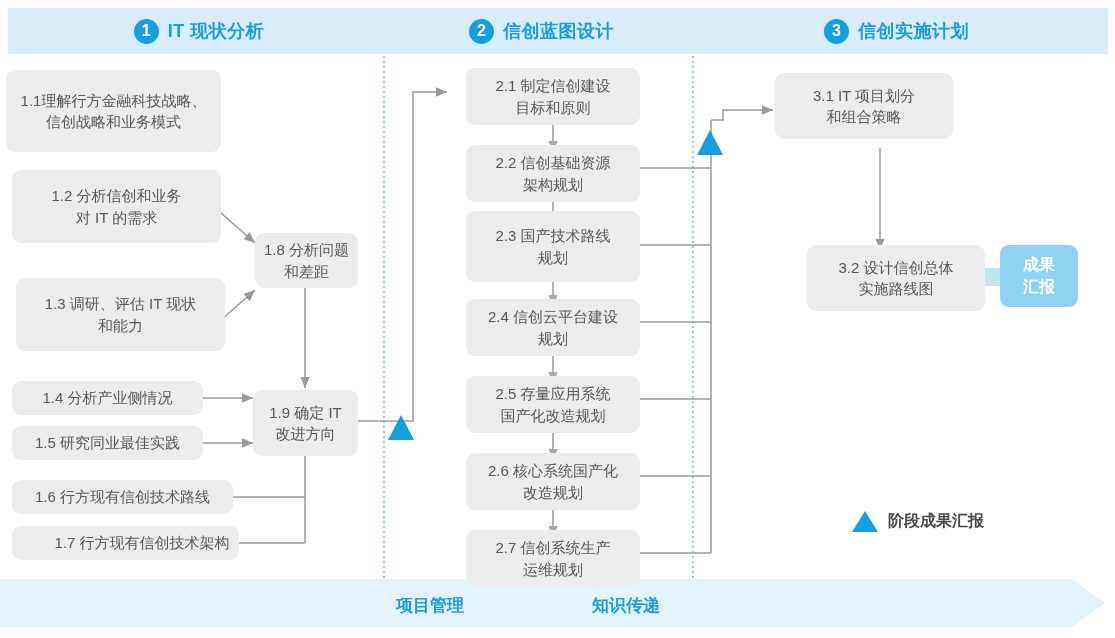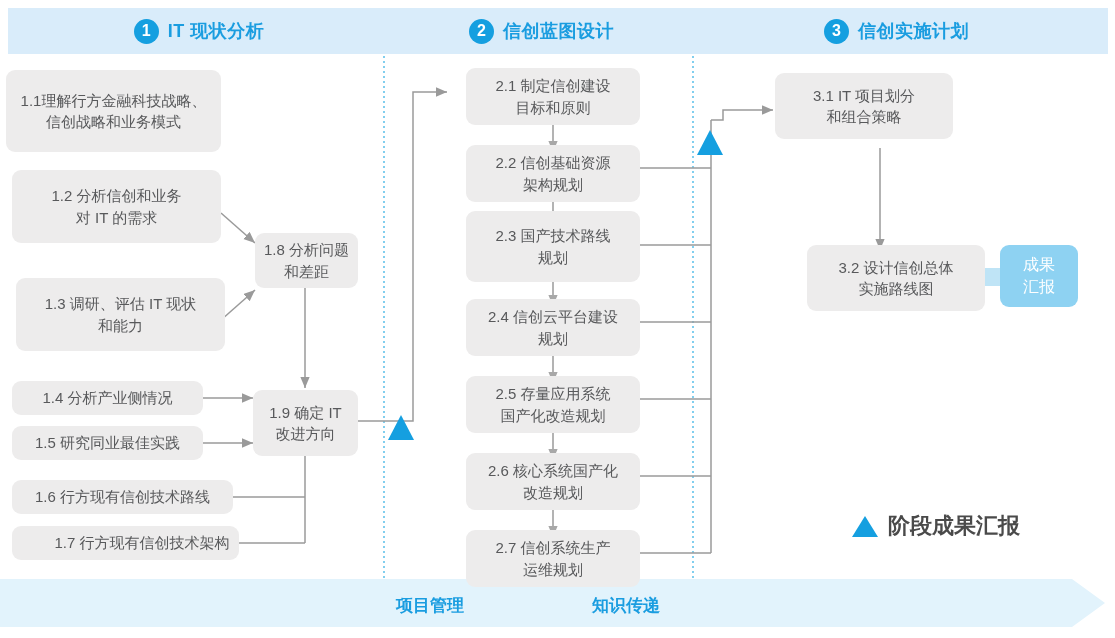--- a/index.html
+++ b/index.html
@@ -65,42 +65,42 @@
     display:flex;
     align-items:center;
     justify-content:center;
     text-align:center;
     box-sizing:border-box;
     padding:4px 8px;
   }
   .box.result{
     background:#8ED2F2;
     color:#ffffff;
-    font-weight:normal;
+    font-weight:bold;
     border-radius:9px;
     line-height:1.35;
     font-size:16px;
   }
   
   .legend{
     position:absolute;
     left:852px; top:511px;
     display:flex;
     align-items:center;
     gap:10px;
   }
   .legend-tri{
     width:0;height:0;
     border-left:13px solid transparent;
     border-right:13px solid transparent;
     border-bottom:21px solid #159FE0;
   }
   .legend-label{
     color:#4A4A4A;
-    font-size:22px;
+    font-size:16px;
     font-weight:bold;
     white-space:nowrap;
   }
   .footer-label{
     position:absolute;
     color:#1A9DE0;
     font-size:17px;
     font-weight:bold;
     top:594px;
     white-space:nowrap;

